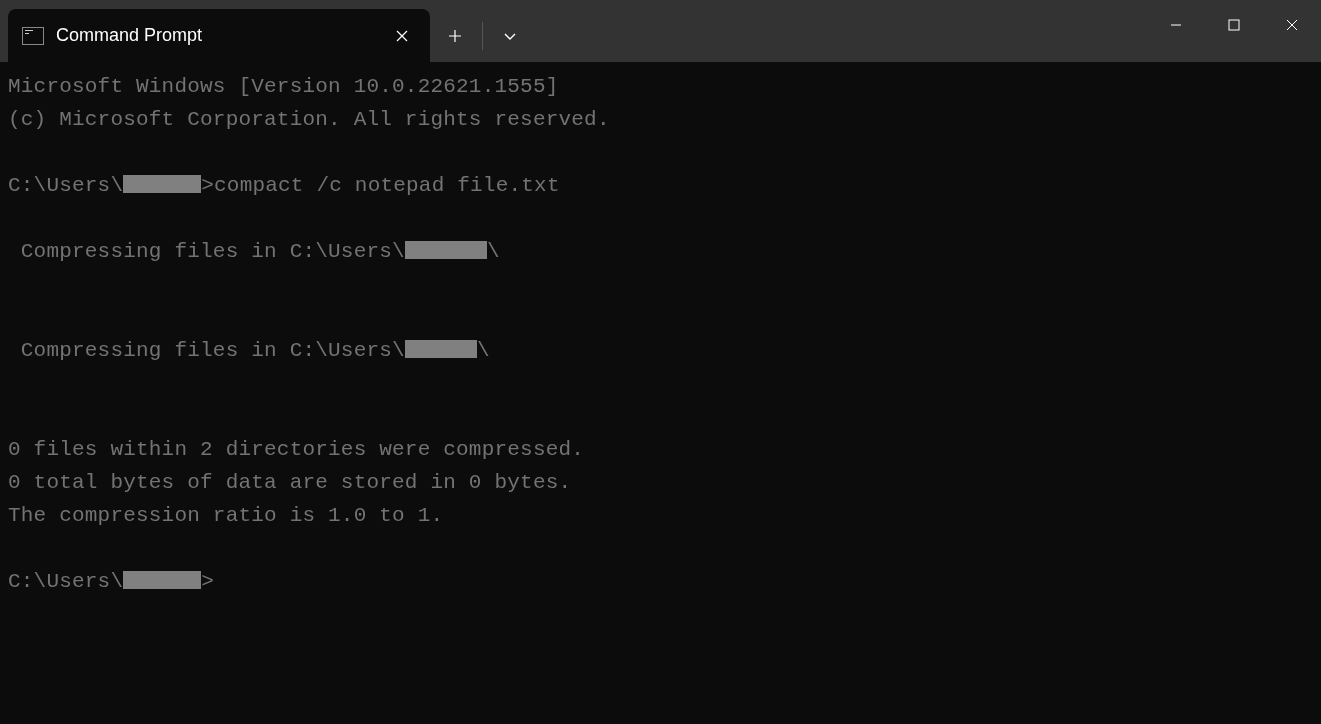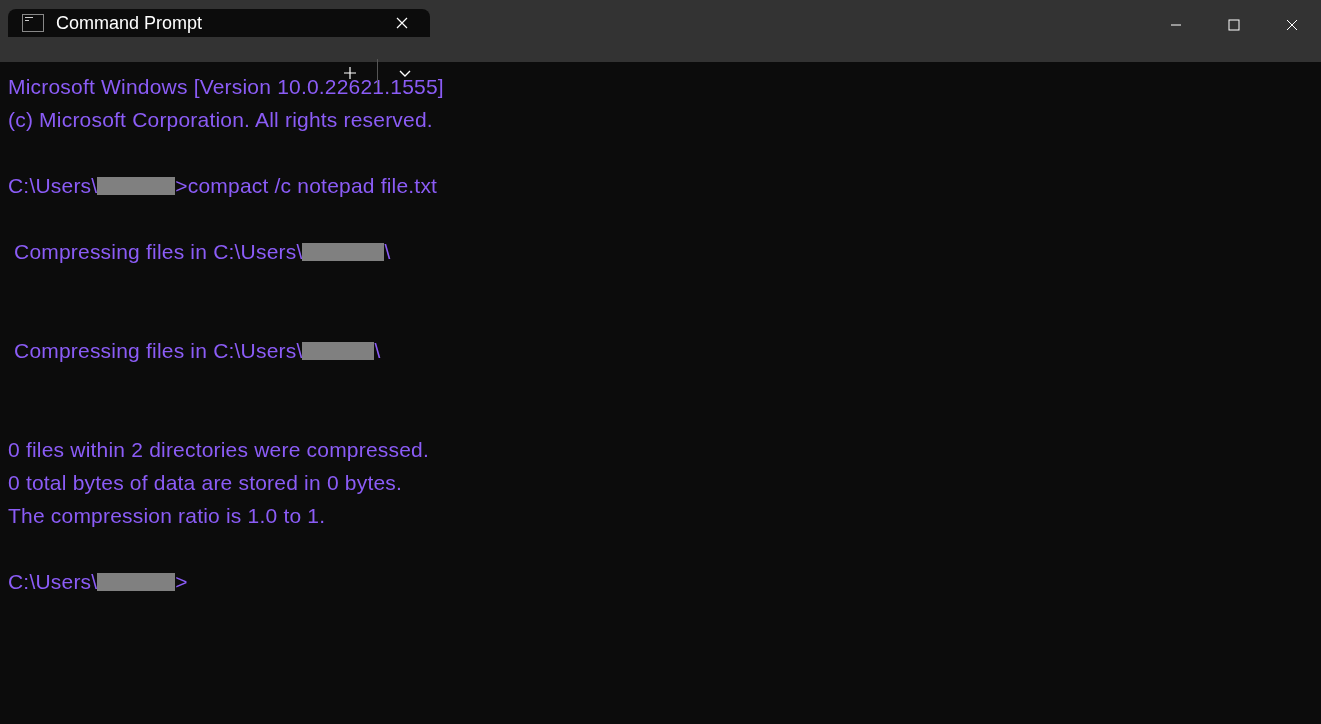--- a/index.html
+++ b/index.html
@@ -15,21 +15,20 @@
     display: flex;
     align-items: flex-start;
     position: relative;
   }
   .tabs-area {
     display: flex;
     align-items: flex-end;
     height: 62px;
     padding-left: 8px;
     padding-top: 9px;
-    flex-direction: column;
   }
   .tab {
     background: #0c0c0c;
     height: 53px;
     width: 422px;
     border-top-left-radius: 8px;
     border-top-right-radius: 8px;
     display: flex;
     align-items: center;
     padding: 0 14px 0 14px;
@@ -114,22 +113,22 @@
     justify-content: center;
     color: #ffffff;
     cursor: pointer;
   }
   .win-btn svg { width: 14px; height: 14px; stroke: #ffffff; stroke-width: 1; fill: none; }
   .terminal-body {
     padding: 8px 8px;
     font-size: 21px;
     line-height: 33px;
     white-space: pre;
-    font-family: Liberation Sans, sans-serif;
-    color: #8b5cf6;
+    font-family: Liberation Mono, monospace;
+    color: #737373;
     letter-spacing: 0.2px;
   }
   .redact {
     display: inline-block;
     background: #808080;
     vertical-align: baseline;
     position: relative;
     top: 2px;
   }
   .redact.w1 { width: 78px; height: 18px; }

